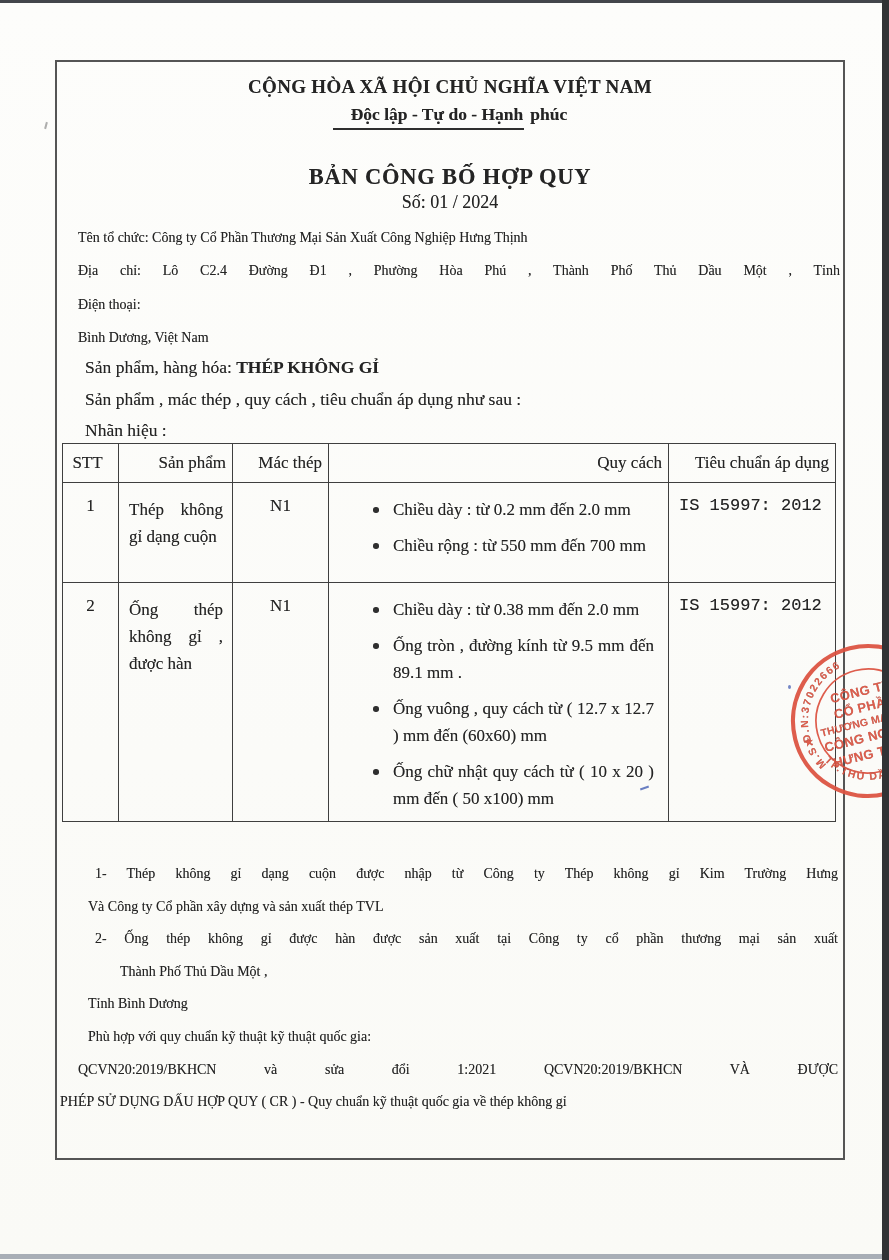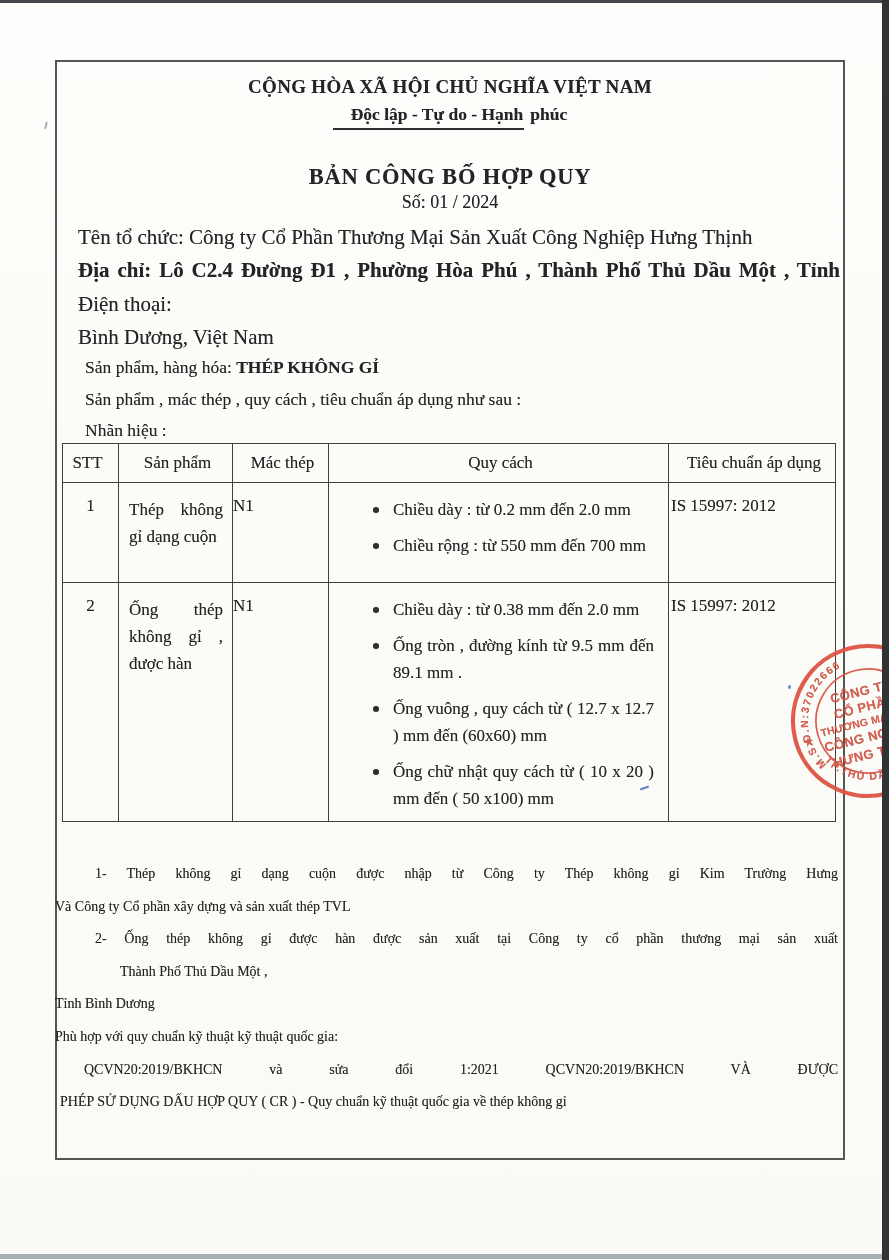--- a/index.html
+++ b/index.html
@@ -18,46 +18,46 @@
   .border-box { position:absolute; left:55px; top:60px; width:790px; height:1100px; border:2px solid #555; z-index:1; }
 
   .center-wrap { position:absolute; left:55px; width:790px; text-align:center; z-index:2; }
   .nat-title { top:76px; font-weight:bold; font-size:19px; letter-spacing:.3px;text-align:center; }
   .motto     { top:104px; font-weight:bold; font-size:17.5px; }
   .motto .u  { display:inline-block; border-bottom:2.5px solid #2e2e2e; padding:0 1px 3px 18px; }
   .motto .tail { margin-left:6px; }
   .doc-title { top:164px; font-weight:bold; font-size:22.5px; letter-spacing:.8px; }
   .doc-no    { top:192px; font-size:18px; }
 
-  .info-block { position:absolute; left:78px; top:221px; width:762px; font-size:21px; z-index:2; }
+  .info-block { position:absolute; left:78px; top:221px; width:762px; font-size:14px; z-index:2; }
   .info-block .line { height:33.4px; line-height:33.4px; }
-  .jline { text-align:justify; text-align-last:justify;font-weight:bold; }
+  .jline { text-align:justify; text-align-last:justify; }
 
   .prod-block { position:absolute; left:85px; top:352px; width:750px; font-size:17.5px; z-index:2; }
   .prod-block .line { height:31.5px; line-height:31.5px; }
   .bold { font-weight:bold; }
 
   table.spec { position:absolute; left:62px; top:443px; width:773px; border-collapse:collapse; table-layout:fixed; font-size:17px; z-index:2; }
   table.spec td, table.spec th { border:1.7px solid #3f3f3f; vertical-align:top; font-weight:normal; }
-  table.spec th { vertical-align:middle; text-align:center; padding:4px 6px 4px 10px; height:39px; }
+  table.spec th { vertical-align:middle; text-align:right; padding:4px 6px 4px 10px; height:39px; }
   table.spec th.c { text-align:center; padding-left:0; }
   td.stt { text-align:center; padding-top:13px; }
   td.sp  { padding:13px 9px 0 10px; }
   td.sp .jl { text-align:justify; text-align-last:justify; line-height:27px; }
   td.sp .nl { line-height:27px; }
-  td.mt  { text-align:left; padding-top:13px; }
+  td.mt  { text-align:center; padding-top:13px; }
   td.qc  { padding:13px 14px 0 0; }
   td.qc .bullet { position:relative; padding-left:64px; margin-bottom:9px; text-align:justify; line-height:27px; }
   td.qc .bullet::before { content:""; position:absolute; left:44px; top:11px; width:5.5px; height:5.5px; border-radius:50%; background:#2f2f2f; }
-  td.tc  { padding:13px 6px 0 2px; }
+  td.tc  { padding:13px 6px 0 10px;font-family:Liberation Mono, monospace; }
 
   .notes { position:absolute; left:55px; top:858px; width:783px; font-size:14px; z-index:2; }
   .notes .nline { line-height:32.6px; }
-  .ind40 { margin-left:40px; } .ind33 { }
-  .ind65 { margin-left:65px; } .ind45 { margin-left:29px; } .ind5 { margin-left:5px; }
+  .ind40 { margin-left:40px; } .ind33 { margin-left:33px; }
+  .ind65 { margin-left:65px; } .ind45 { margin-left:23px; } .ind5 { margin-left:5px; }
   .w-j { text-align:justify; text-align-last:justify; }
 
   .stamp { position:absolute; left:758px; top:611px; z-index:3; opacity:.93; }
   .stamp-ring-outer { fill:none; stroke:#dc5240; stroke-width:4.2; }
   .stamp-ring-inner { fill:none; stroke:#dc5240; stroke-width:1.7; }
   .stamp-arc-text { fill:#dc5240; font-family:"Liberation Sans",sans-serif; font-weight:bold; font-size:10.5px; letter-spacing:1.6px; }
   .stamp-star { fill:#dc5240; font-size:12px; }
   .stamp-center { fill:#dc5240; font-family:"Liberation Sans",sans-serif; font-weight:bold; font-size:13px; letter-spacing:.4px; }
   .stamp-center.small { font-size:10.5px; letter-spacing:.2px; }
 

